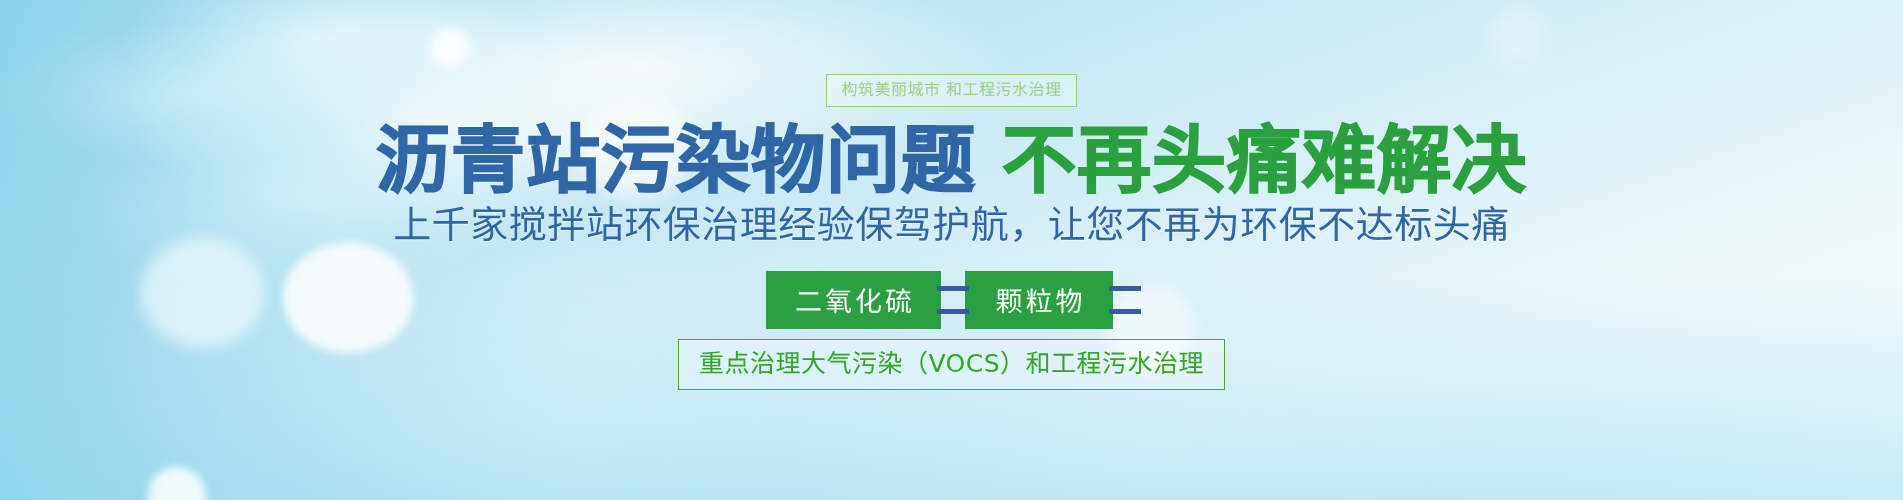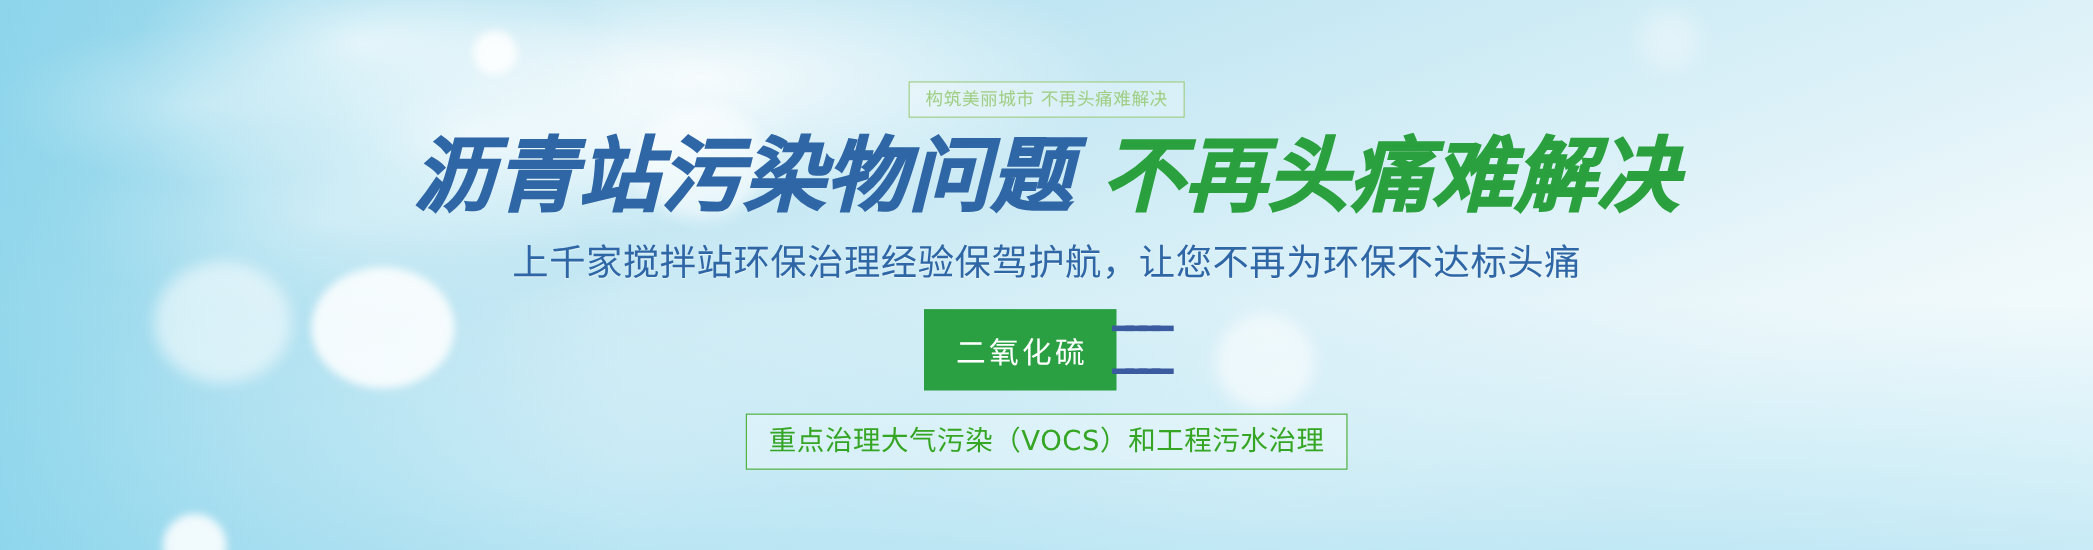--- a/index.html
+++ b/index.html
@@ -97,42 +97,41 @@
     white-space: nowrap;
   }
   .headline span {
     font-size: 74px;
     line-height: 1;
     font-weight: 900;
     letter-spacing: 1px;
     font-family: "DejaVu Sans", "Liberation Sans", sans-serif;
     -webkit-text-stroke: 1.5px currentColor;
     text-shadow: 0 1px 0 rgba(255,255,255,.35);
-    font-style: italic;
   }
   .headline .hl-blue  { color: #2f67a6; }
   .headline .hl-green { color: #2aa03e; margin-left: 26px; }
 
   
   .subtitle {
-    margin-top: 24px;
-    font-size: 33px;
+    margin-top: 8px;
+    font-size: 38px;
     line-height: 1.1;
     color: #2f67a6;
     letter-spacing: .5px;
     white-space: nowrap;
     text-shadow: 0 1px 1px rgba(255,255,255,.55);
   }
 
   
   .tags {
     margin-top: 24px;
     display: flex;
     align-items: stretch;
-    height: 74px;
+    height: 58px;
   }
   .tag {
     background: #2ba043;
     color: #ffffff;
     font-size: 27px;
     letter-spacing: 3px;
     display: flex;
     align-items: center;
     justify-content: center;
     padding: 0 26px;
@@ -150,21 +149,21 @@
     width: 20px;
     height: 5px;
     background: #3a5ba0;
     display: block;
   }
   .tag-sep i.top    { top: 15px; }
   .tag-sep i.bottom { bottom: 15px; }
 
   
   .footer-box {
-    margin-top: 21px;
+    margin-top: 10px;
     border: 1px solid #44ab2f;
     color: #35a524;
     font-size: 25px;
     line-height: 1;
     letter-spacing: .5px;
     padding: 11px 20px 13px;
     background: rgba(255,255,255,.30);
     white-space: nowrap;
   }
 </style>
@@ -182,39 +181,40 @@
     <span class="bokeh soft" style="left:140px; top:238px; width:125px; height:110px;"></span>
     <span class="bokeh" style="left:283px; top:243px; width:130px; height:110px;"></span>
     <span class="bokeh" style="left:148px; top:467px; width:58px;  height:58px;"></span>
     <span class="bokeh soft" style="left:1105px;top:285px; width:90px;  height:88px;"></span>
 
     <span class="bokeh faint" style="left:1490px;top:9px;   width:55px;  height:55px;"></span>
   </div>
 
   <div class="content">
 
-    <div class="eyebrow">构筑美丽城市 不再头痛难解决</div>
+    <div class="eyebrow">构筑美丽城市 和工程污水治理</div>
 
     <div class="headline">
       <span class="hl-blue">沥青站污染物问题</span>
       <span class="hl-green">不再头痛难解决</span>
     </div>
 
     <div class="subtitle">上千家搅拌站环保治理经验保驾护航，让您不再为环保不达标头痛</div>
 
     <div class="tags">
       <div class="tag">二氧化硫</div>
       <div class="tag-sep">
           <i class="top"></i>
           <i class="bottom"></i>
         </div>
       <div class="tag-sep">
           <i class="top"></i>
           <i class="bottom"></i>
         </div>
+      <div class="tag">颗粒物</div>
       <div class="tag-sep">
           <i class="top"></i>
           <i class="bottom"></i>
         </div>
       <div class="tag-sep">
           <i class="top"></i>
           <i class="bottom"></i>
         </div>
     </div>
 

